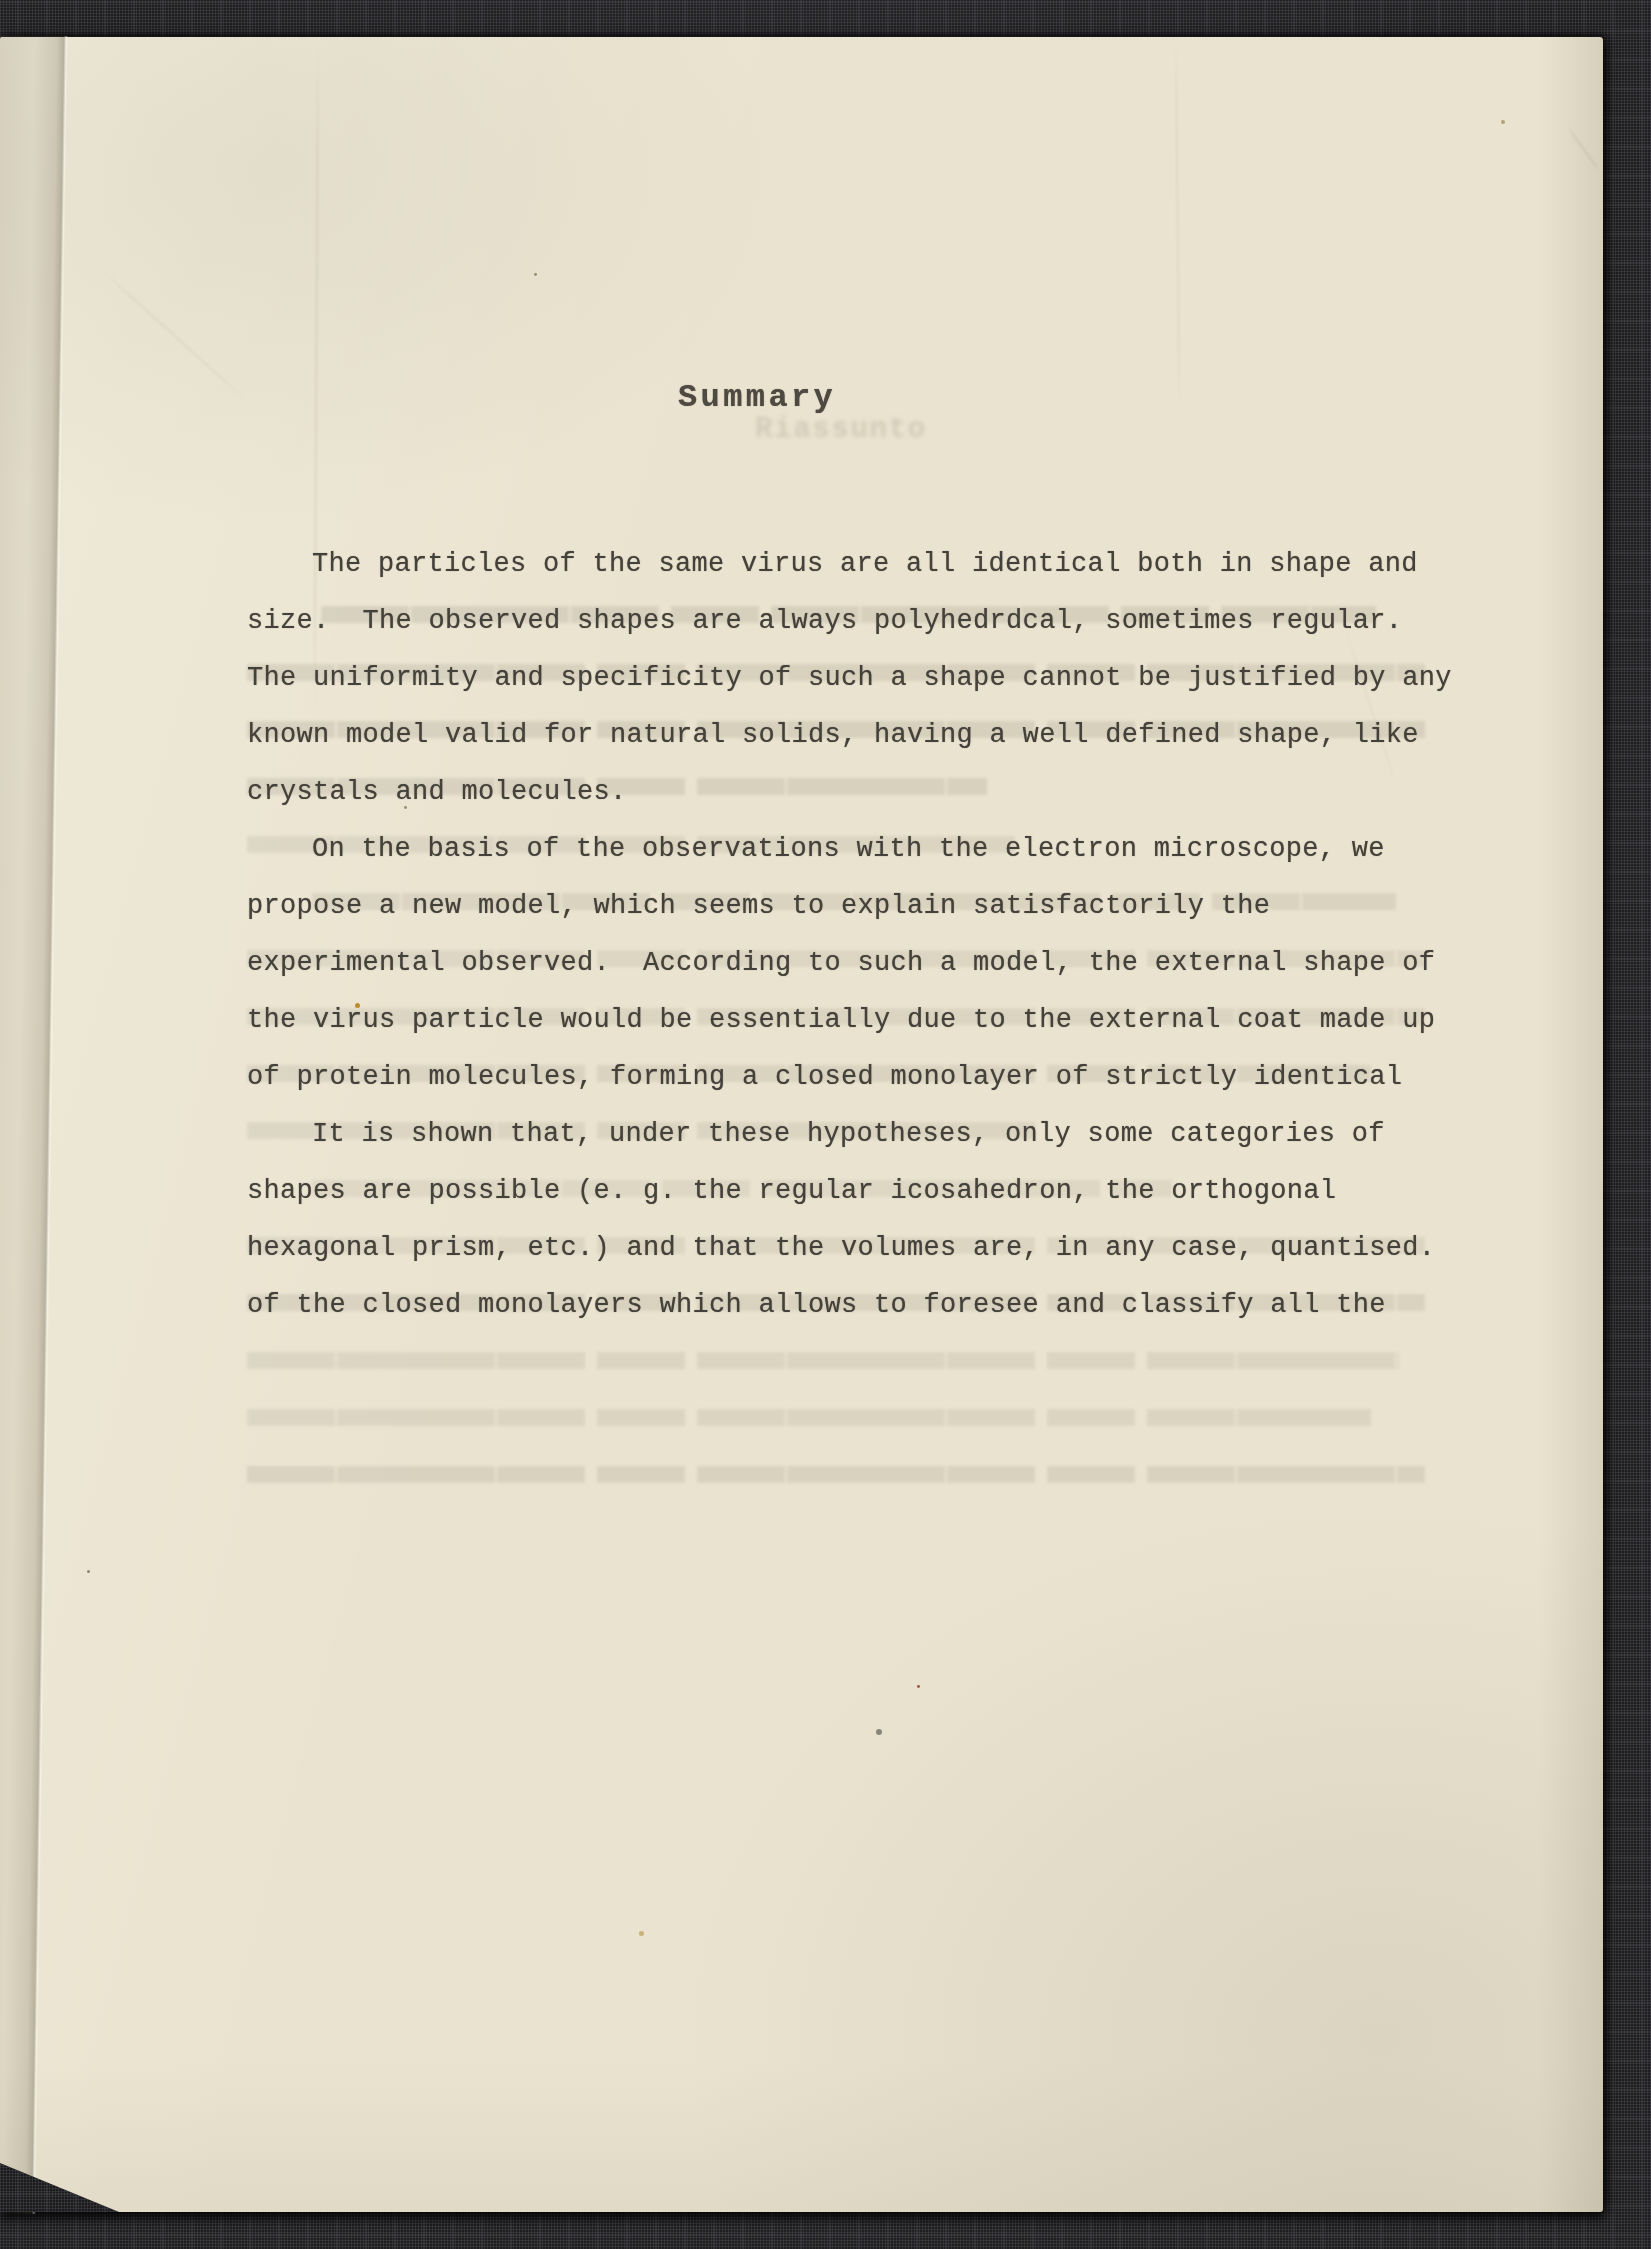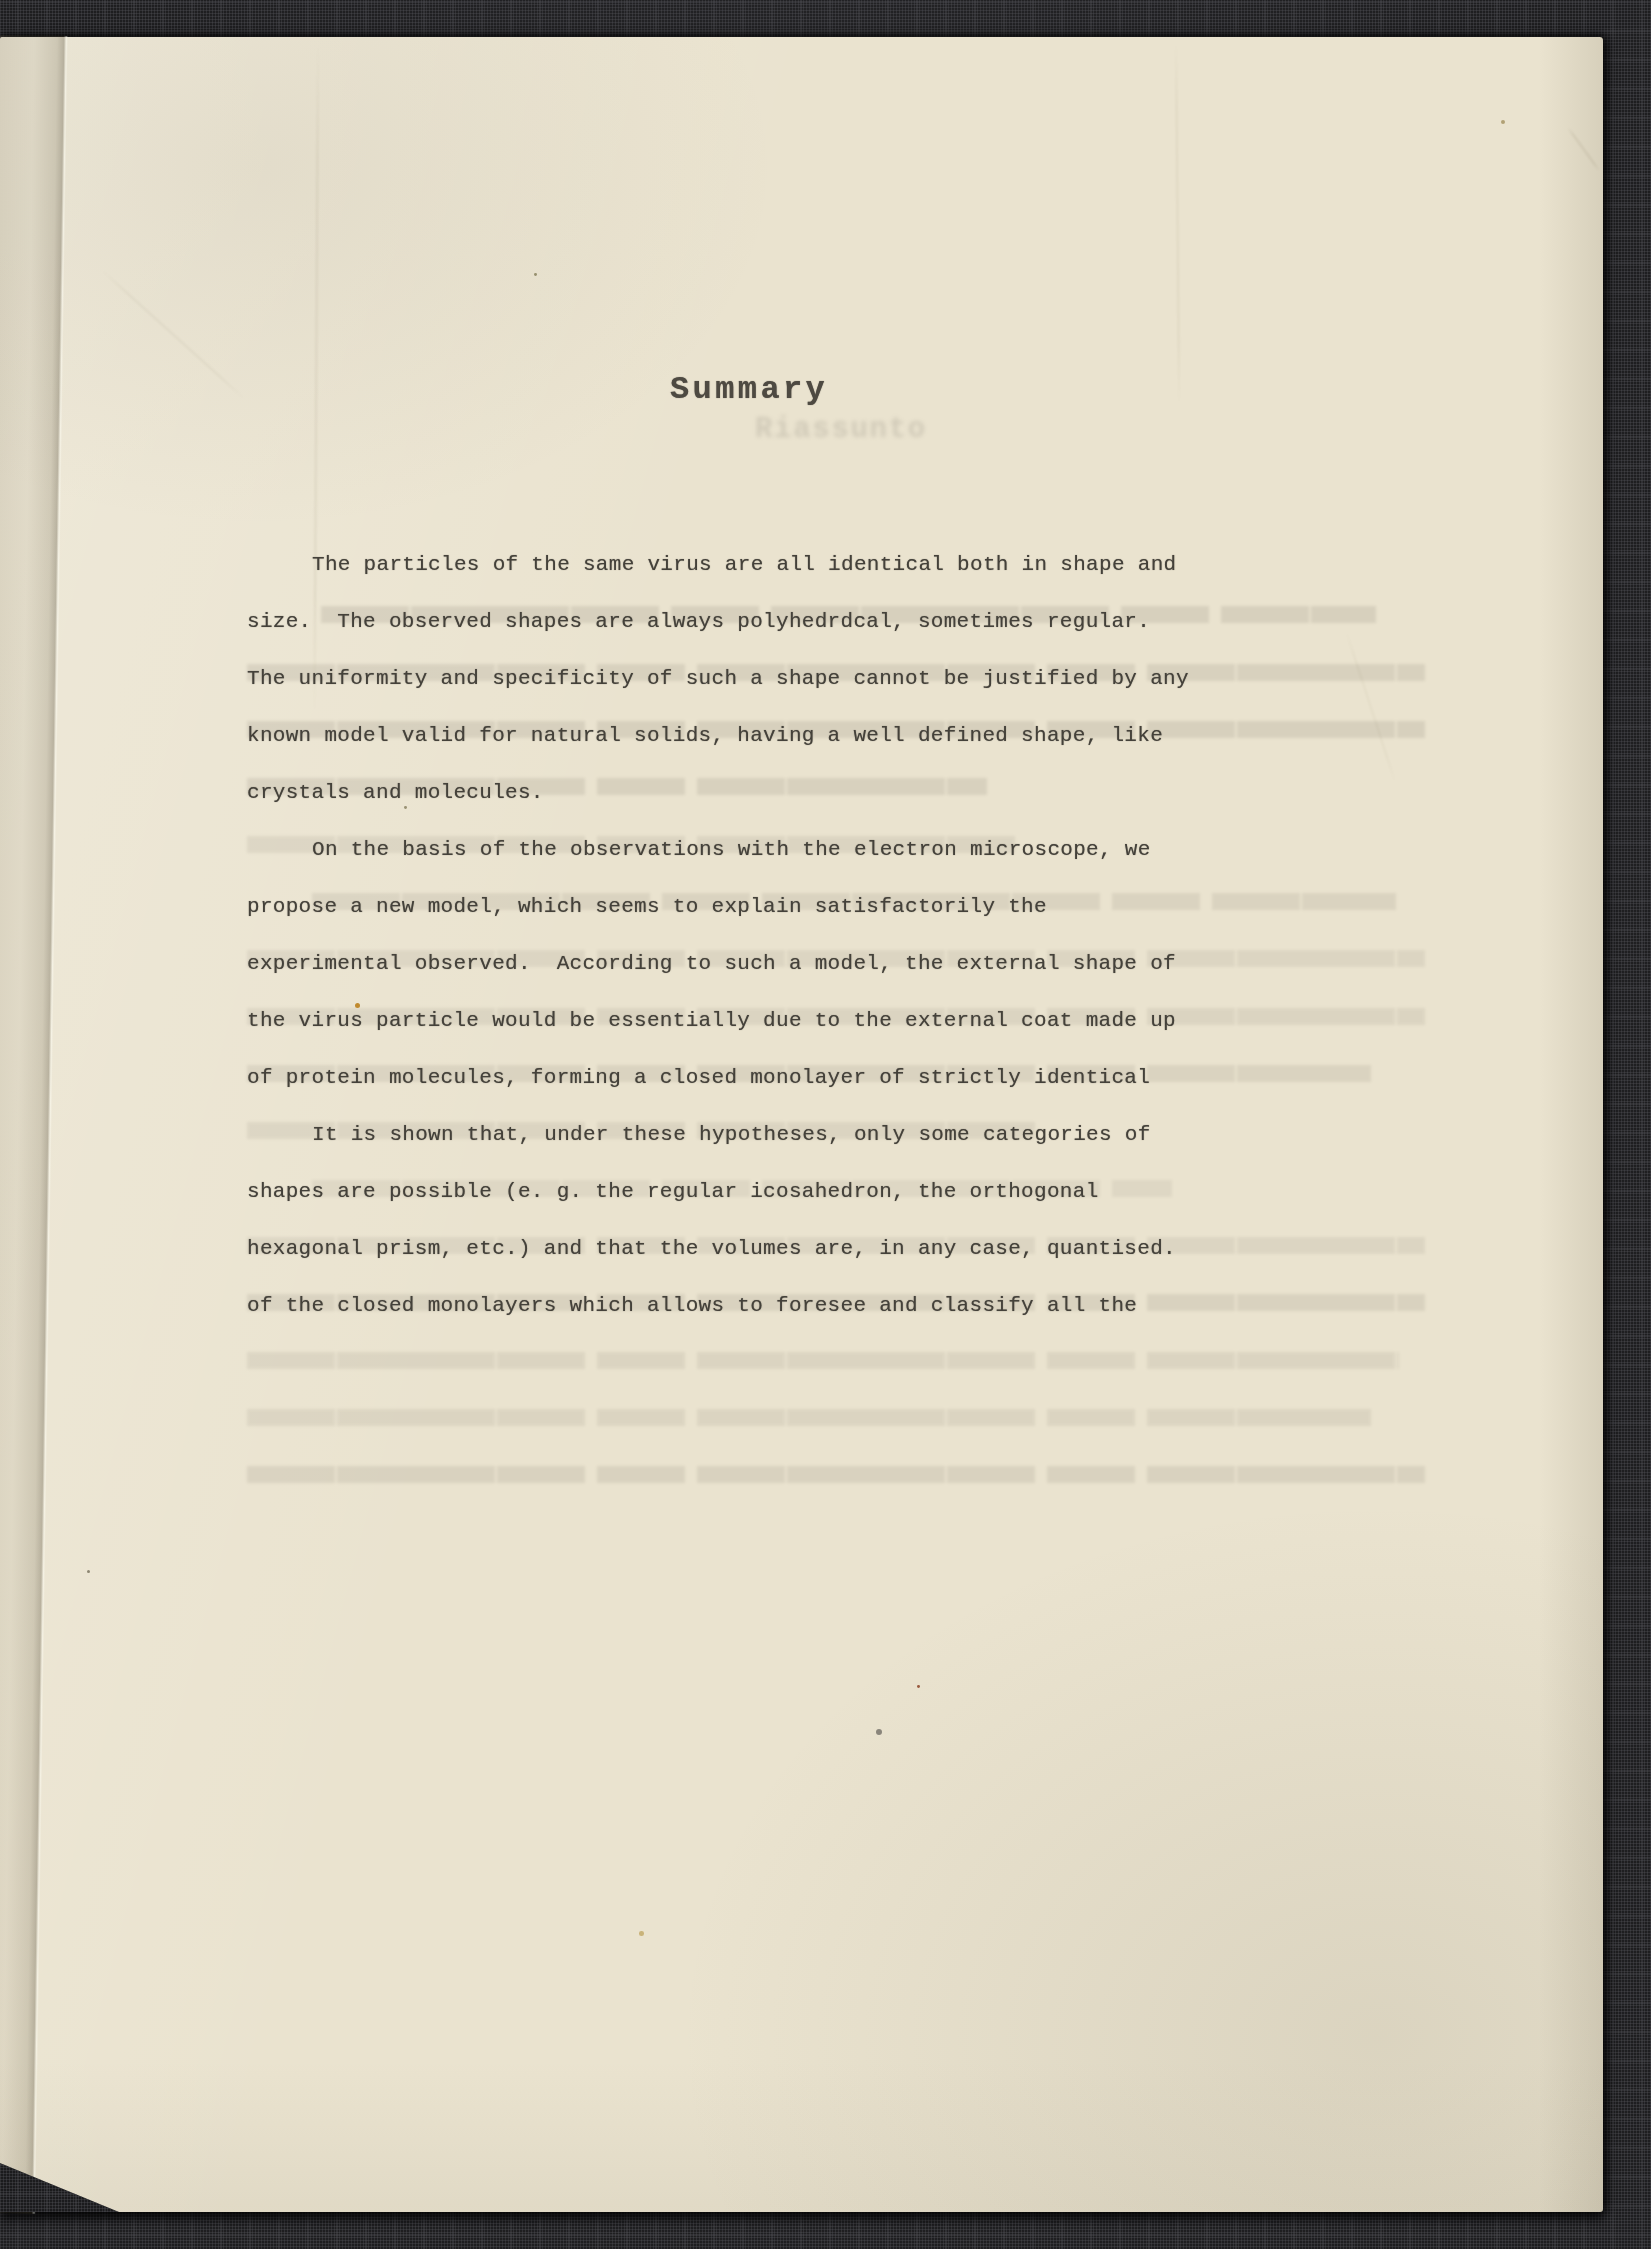--- a/index.html
+++ b/index.html
@@ -31,36 +31,36 @@
     background:linear-gradient(90deg,
       rgba(108,96,66,.16) 0%,
       rgba(108,96,66,.10) 50%,
       rgba(92,82,56,.20) 84%,
       rgba(66,57,36,.30) 94%,
       rgba(255,255,246,.45) 97.5%,
       rgba(108,96,66,0) 100%);
     border-radius:1.7px 0 0 2.3px;
   }
   .title{
-    position:absolute;left:670px;top:334px;margin:0;
+    position:absolute;left:670px;top:334px;margin:8px;
     font-size:32px;line-height:37px;font-weight:700;letter-spacing:3.4px;
     color:#4e4a42;text-shadow:0 0 1.1px rgba(72,68,58,.65);
     filter:blur(0.3px);white-space:pre;
   }
   .ghost-title{
     position:absolute;left:755px;top:377px;
     font-size:29px;line-height:32px;font-weight:700;letter-spacing:1.7px;
     color:#8a8478;opacity:.26;filter:blur(2.3px);white-space:pre;
   }
   .textblock{
     position:absolute;left:247px;top:499px;width:1216px;
     filter:blur(0.2px);
   }
   .tline{
-    font-size:21px;line-height:57px;height:57px;letter-spacing:0.3px;
+    font-size:27px;line-height:57px;height:57px;letter-spacing:0.3px;
     color:#44413a;text-shadow:0 0 1.1px rgba(68,65,56,.6);
     white-space:pre;
   }
   .tline.indent{padding-left:65px;}
   .ghost-line{
     position:absolute;height:17px;color:#6e675a;filter:blur(1.7px);
     background-image:
       repeating-linear-gradient(90deg, currentColor 0 38px, transparent 38px 50px),
       repeating-linear-gradient(90deg, currentColor 0 68px, transparent 68px 90px);
   }

